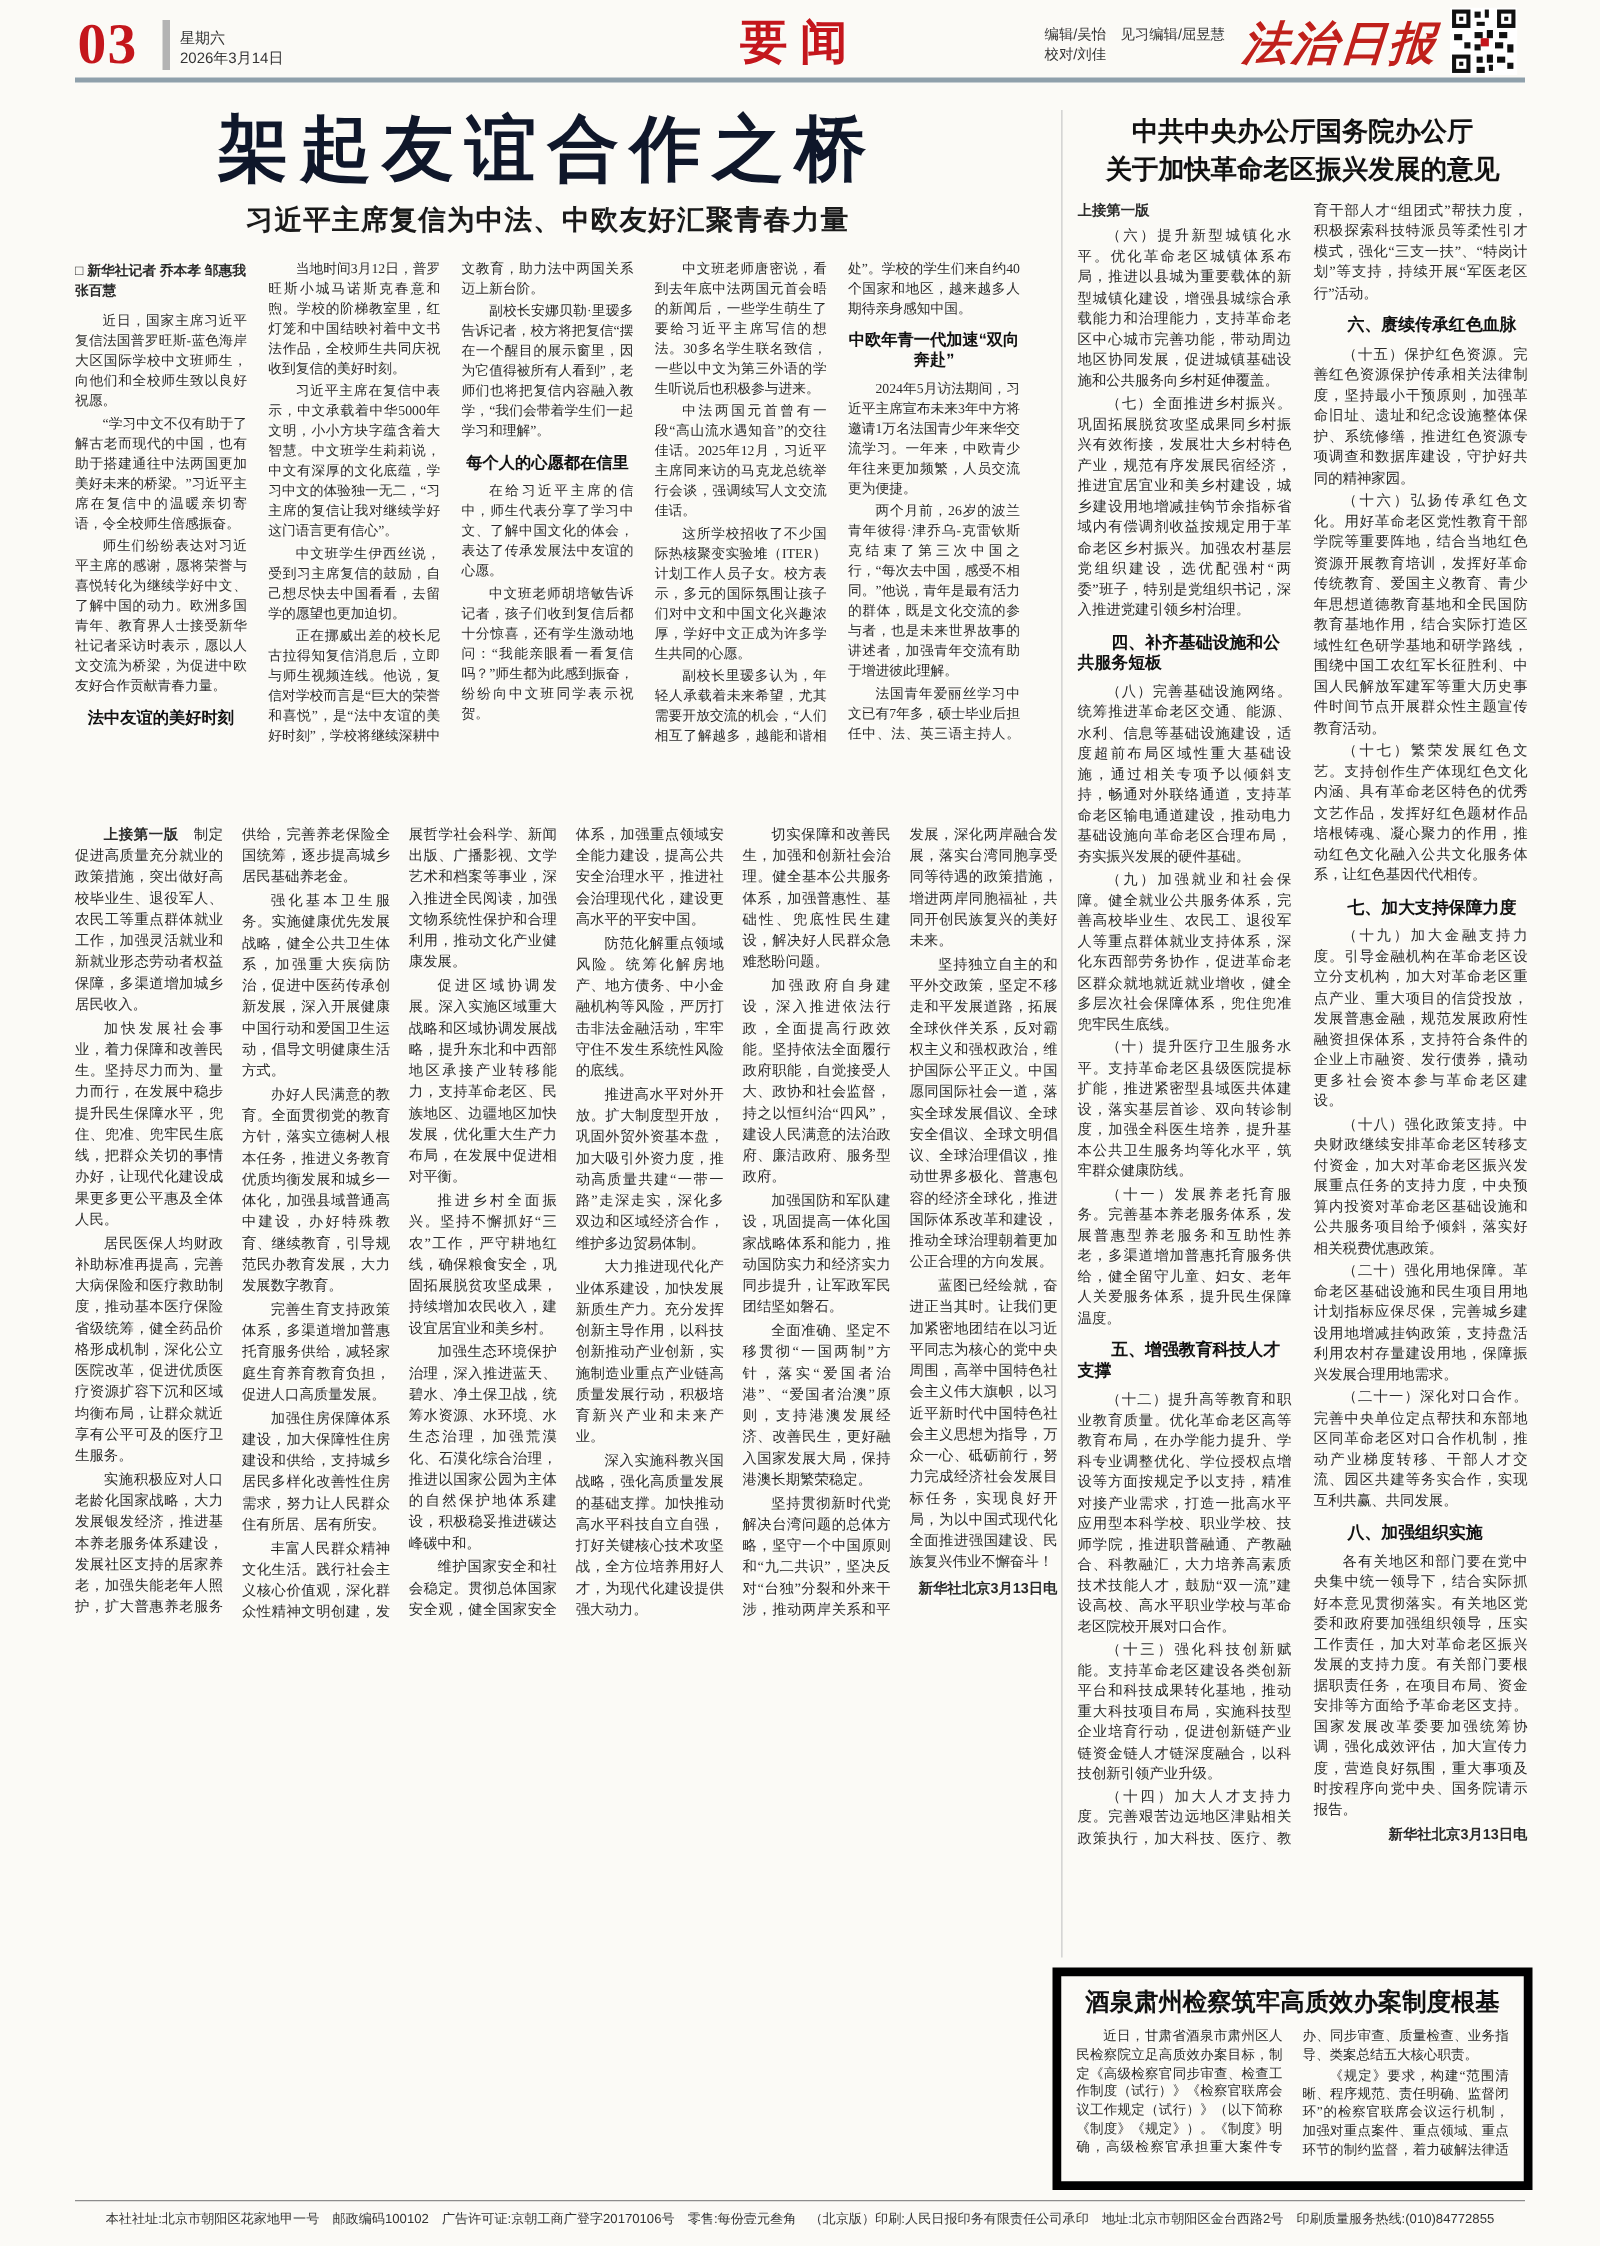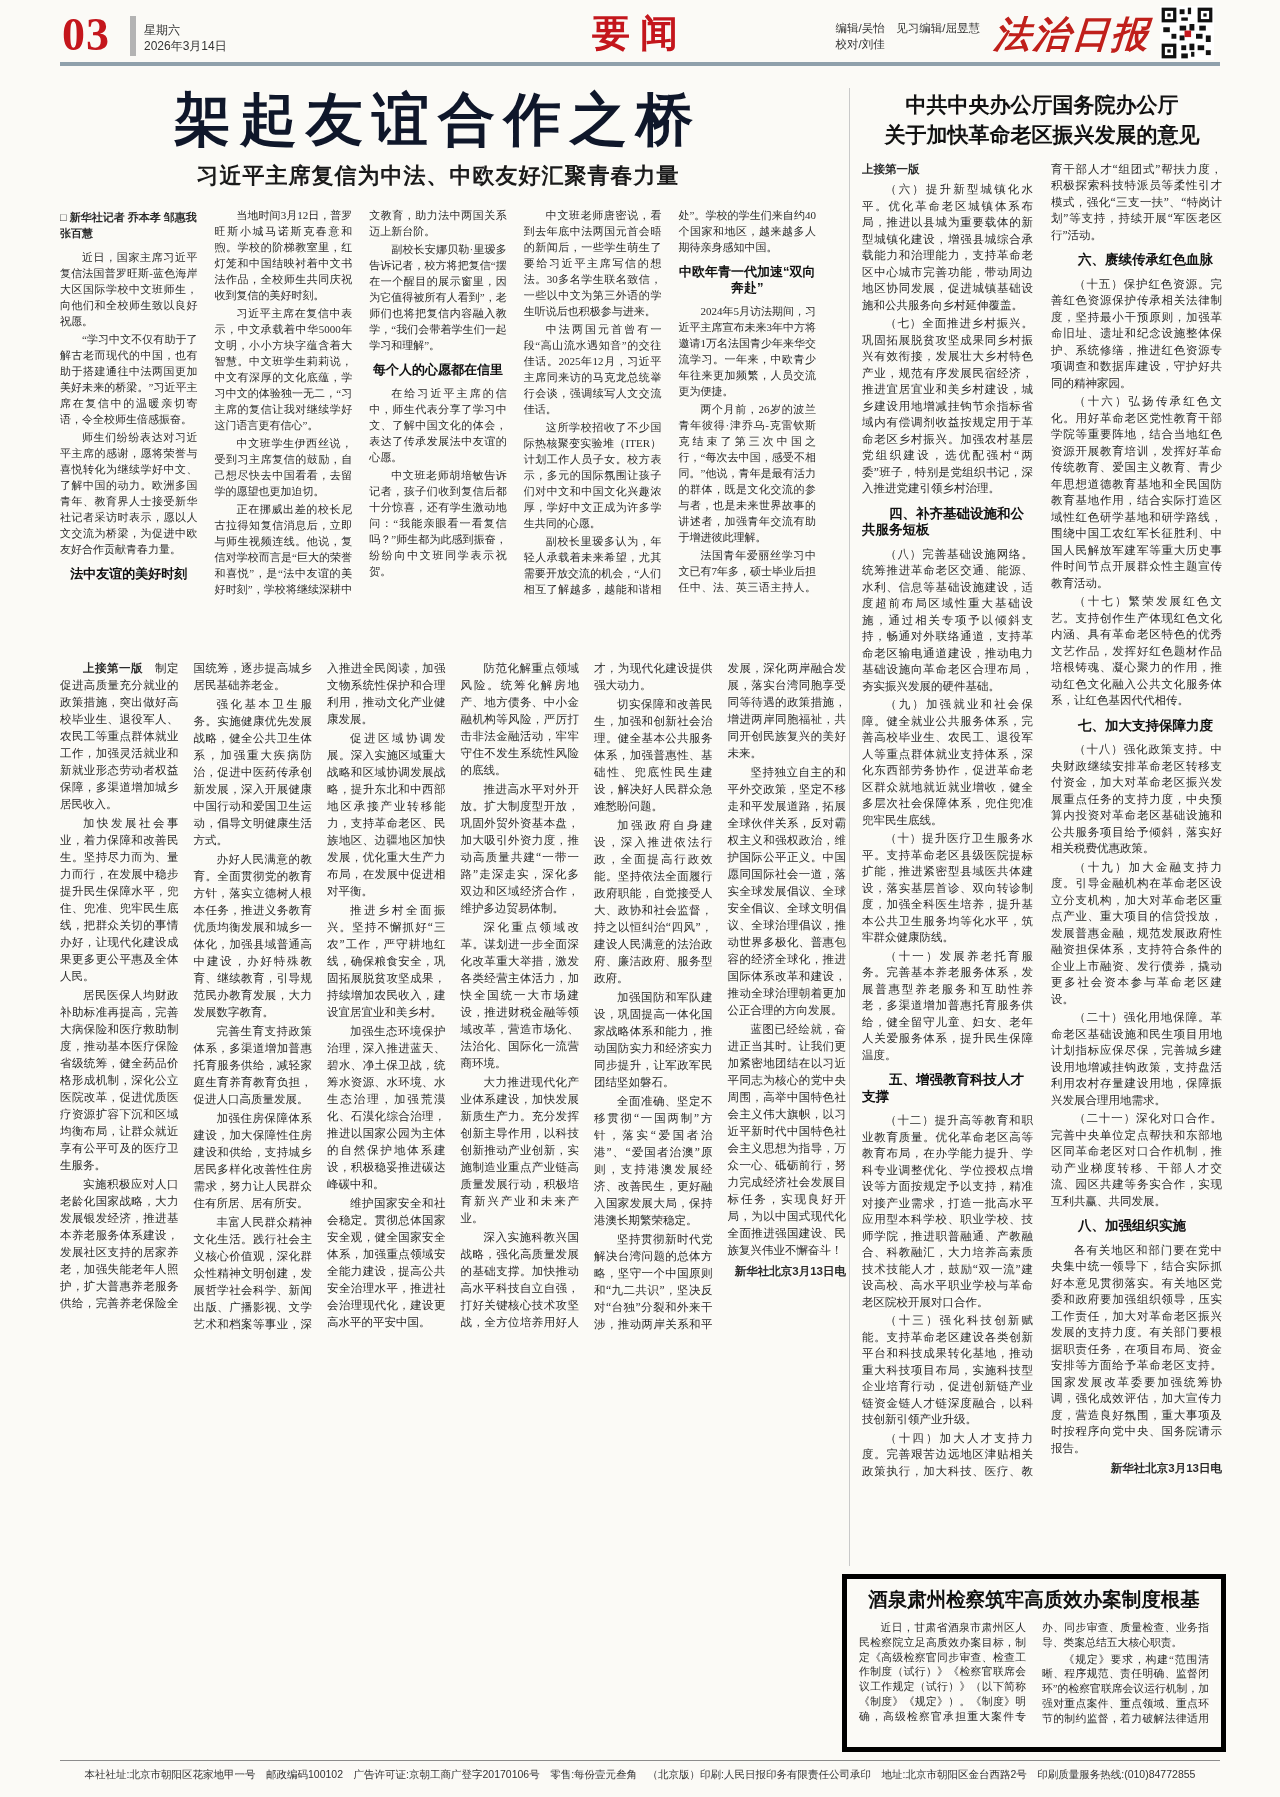--- a/index.html
+++ b/index.html
@@ -36,21 +36,21 @@
   .cont-cols{column-count:6;column-gap:15px;height:1092px;overflow:hidden;font-size:11.5px;line-height:17px;}
 
   
   .vrule{position:absolute;left:849px;top:88px;width:1px;height:1478px;background:#c9c9c9;}
   .opinion{position:absolute;left:862px;top:88px;width:360px;}
   .op-title{text-align:center;font-family:"Liberation Serif",serif;font-weight:bold;font-size:21px;line-height:1.45;color:#111;margin:2px 0 10px 0;}
   .op-cols{column-count:2;column-gap:18px;height:1382px;overflow:hidden;font-size:11.5px;line-height:16.5px;}
   .opinion .subhead{font-size:13.5px;text-align:left;text-indent:2em;}
 
   
-  .redbox{position:absolute;left:842px;top:1574px;width:384px;height:178px;border:5px solid #000000;background:#fbfaf6;box-sizing:border-box;padding:7px 12px 6px 12px;}
+  .redbox{position:absolute;left:842px;top:1574px;width:384px;height:178px;border:7px solid #000000;background:#fbfaf6;box-sizing:border-box;padding:7px 12px 6px 12px;}
   .rb-title{text-align:center;font-family:"Liberation Serif",serif;font-weight:bold;font-size:19.5px;color:#111;margin:0 0 7px 0;}
   .rb-cols{column-count:2;column-gap:16px;height:118px;overflow:hidden;font-size:10.8px;line-height:14.8px;}
 
   
   .footer{position:absolute;left:60px;top:1760px;width:1160px;border-top:1px solid #8c8c8c;padding-top:7px;text-align:center;font-size:10.5px;color:#333;font-family:"Liberation Sans",sans-serif;}
 </style>
 </head>
 <body>
 
 <div class="sheet">
@@ -145,21 +145,20 @@
         <p class="para">办好人民满意的教育。全面贯彻党的教育方针，落实立德树人根本任务，推进义务教育优质均衡发展和城乡一体化，加强县域普通高中建设，办好特殊教育、继续教育，引导规范民办教育发展，大力发展数字教育。</p>
         <p class="para">完善生育支持政策体系，多渠道增加普惠托育服务供给，减轻家庭生育养育教育负担，促进人口高质量发展。</p>
         <p class="para">加强住房保障体系建设，加大保障性住房建设和供给，支持城乡居民多样化改善性住房需求，努力让人民群众住有所居、居有所安。</p>
         <p class="para">丰富人民群众精神文化生活。践行社会主义核心价值观，深化群众性精神文明创建，发展哲学社会科学、新闻出版、广播影视、文学艺术和档案等事业，深入推进全民阅读，加强文物系统性保护和合理利用，推动文化产业健康发展。</p>
         <p class="para">促进区域协调发展。深入实施区域重大战略和区域协调发展战略，提升东北和中西部地区承接产业转移能力，支持革命老区、民族地区、边疆地区加快发展，优化重大生产力布局，在发展中促进相对平衡。</p>
         <p class="para">推进乡村全面振兴。坚持不懈抓好“三农”工作，严守耕地红线，确保粮食安全，巩固拓展脱贫攻坚成果，持续增加农民收入，建设宜居宜业和美乡村。</p>
         <p class="para">加强生态环境保护治理，深入推进蓝天、碧水、净土保卫战，统筹水资源、水环境、水生态治理，加强荒漠化、石漠化综合治理，推进以国家公园为主体的自然保护地体系建设，积极稳妥推进碳达峰碳中和。</p>
         <p class="para">维护国家安全和社会稳定。贯彻总体国家安全观，健全国家安全体系，加强重点领域安全能力建设，提高公共安全治理水平，推进社会治理现代化，建设更高水平的平安中国。</p>
         <p class="para">防范化解重点领域风险。统筹化解房地产、地方债务、中小金融机构等风险，严厉打击非法金融活动，牢牢守住不发生系统性风险的底线。</p>
         <p class="para">推进高水平对外开放。扩大制度型开放，巩固外贸外资基本盘，加大吸引外资力度，推动高质量共建“一带一路”走深走实，深化多双边和区域经济合作，维护多边贸易体制。</p>
-        <p class="para">深化重点领域改革。谋划进一步全面深化改革重大举措，激发各类经营主体活力，加快全国统一大市场建设，推进财税金融等领域改革，营造市场化、法治化、国际化一流营商环境。</p>
         <p class="para">大力推进现代化产业体系建设，加快发展新质生产力。充分发挥创新主导作用，以科技创新推动产业创新，实施制造业重点产业链高质量发展行动，积极培育新兴产业和未来产业。</p>
         <p class="para">深入实施科教兴国战略，强化高质量发展的基础支撑。加快推动高水平科技自立自强，打好关键核心技术攻坚战，全方位培养用好人才，为现代化建设提供强大动力。</p>
         <p class="para">切实保障和改善民生，加强和创新社会治理。健全基本公共服务体系，加强普惠性、基础性、兜底性民生建设，解决好人民群众急难愁盼问题。</p>
         <p class="para">加强政府自身建设，深入推进依法行政，全面提高行政效能。坚持依法全面履行政府职能，自觉接受人大、政协和社会监督，持之以恒纠治“四风”，建设人民满意的法治政府、廉洁政府、服务型政府。</p>
         <p class="para">加强国防和军队建设，巩固提高一体化国家战略体系和能力，推动国防实力和经济实力同步提升，让军政军民团结坚如磐石。</p>
         <p class="para">全面准确、坚定不移贯彻“一国两制”方针，落实“爱国者治港”、“爱国者治澳”原则，支持港澳发展经济、改善民生，更好融入国家发展大局，保持港澳长期繁荣稳定。</p>
         <p class="para">坚持贯彻新时代党解决台湾问题的总体方略，坚守一个中国原则和“九二共识”，坚决反对“台独”分裂和外来干涉，推动两岸关系和平发展，深化两岸融合发展，落实台湾同胞享受同等待遇的政策措施，增进两岸同胞福祉，共同开创民族复兴的美好未来。</p>
         <p class="para">坚持独立自主的和平外交政策，坚定不移走和平发展道路，拓展全球伙伴关系，反对霸权主义和强权政治，维护国际公平正义。中国愿同国际社会一道，落实全球发展倡议、全球安全倡议、全球文明倡议、全球治理倡议，推动世界多极化、普惠包容的经济全球化，推进国际体系改革和建设，推动全球治理朝着更加公正合理的方向发展。</p>
         <p class="para">蓝图已经绘就，奋进正当其时。让我们更加紧密地团结在以习近平同志为核心的党中央周围，高举中国特色社会主义伟大旗帜，以习近平新时代中国特色社会主义思想为指导，万众一心、砥砺前行，努力完成经济社会发展目标任务，实现良好开局，为以中国式现代化全面推进强国建设、民族复兴伟业不懈奋斗！</p>
         <p class="signoff">新华社北京3月13日电</p>
@@ -184,22 +183,22 @@
         <p class="para">（十一）发展养老托育服务。完善基本养老服务体系，发展普惠型养老服务和互助性养老，多渠道增加普惠托育服务供给，健全留守儿童、妇女、老年人关爱服务体系，提升民生保障温度。</p>
         <h4 class="subhead">五、增强教育科技人才支撑</h4>
         <p class="para">（十二）提升高等教育和职业教育质量。优化革命老区高等教育布局，在办学能力提升、学科专业调整优化、学位授权点增设等方面按规定予以支持，精准对接产业需求，打造一批高水平应用型本科学校、职业学校、技师学院，推进职普融通、产教融合、科教融汇，大力培养高素质技术技能人才，鼓励“双一流”建设高校、高水平职业学校与革命老区院校开展对口合作。</p>
         <p class="para">（十三）强化科技创新赋能。支持革命老区建设各类创新平台和科技成果转化基地，推动重大科技项目布局，实施科技型企业培育行动，促进创新链产业链资金链人才链深度融合，以科技创新引领产业升级。</p>
         <p class="para">（十四）加大人才支持力度。完善艰苦边远地区津贴相关政策执行，加大科技、医疗、教育干部人才“组团式”帮扶力度，积极探索科技特派员等柔性引才模式，强化“三支一扶”、“特岗计划”等支持，持续开展“军医老区行”活动。</p>
         <h4 class="subhead">六、赓续传承红色血脉</h4>
         <p class="para">（十五）保护红色资源。完善红色资源保护传承相关法律制度，坚持最小干预原则，加强革命旧址、遗址和纪念设施整体保护、系统修缮，推进红色资源专项调查和数据库建设，守护好共同的精神家园。</p>
         <p class="para">（十六）弘扬传承红色文化。用好革命老区党性教育干部学院等重要阵地，结合当地红色资源开展教育培训，发挥好革命传统教育、爱国主义教育、青少年思想道德教育基地和全民国防教育基地作用，结合实际打造区域性红色研学基地和研学路线，围绕中国工农红军长征胜利、中国人民解放军建军等重大历史事件时间节点开展群众性主题宣传教育活动。</p>
         <p class="para">（十七）繁荣发展红色文艺。支持创作生产体现红色文化内涵、具有革命老区特色的优秀文艺作品，发挥好红色题材作品培根铸魂、凝心聚力的作用，推动红色文化融入公共文化服务体系，让红色基因代代相传。</p>
         <h4 class="subhead">七、加大支持保障力度</h4>
+        <p class="para">（十九）加大金融支持力度。引导金融机构在革命老区设立分支机构，加大对革命老区重点产业、重大项目的信贷投放，发展普惠金融，规范发展政府性融资担保体系，支持符合条件的企业上市融资、发行债券，撬动更多社会资本参与革命老区建设。</p>
         <p class="para">（十八）强化政策支持。中央财政继续安排革命老区转移支付资金，加大对革命老区振兴发展重点任务的支持力度，中央预算内投资对革命老区基础设施和公共服务项目给予倾斜，落实好相关税费优惠政策。</p>
-        <p class="para">（十九）加大金融支持力度。引导金融机构在革命老区设立分支机构，加大对革命老区重点产业、重大项目的信贷投放，发展普惠金融，规范发展政府性融资担保体系，支持符合条件的企业上市融资、发行债券，撬动更多社会资本参与革命老区建设。</p>
         <p class="para">（二十）强化用地保障。革命老区基础设施和民生项目用地计划指标应保尽保，完善城乡建设用地增减挂钩政策，支持盘活利用农村存量建设用地，保障振兴发展合理用地需求。</p>
         <p class="para">（二十一）深化对口合作。完善中央单位定点帮扶和东部地区同革命老区对口合作机制，推动产业梯度转移、干部人才交流、园区共建等务实合作，实现互利共赢、共同发展。</p>
         <h4 class="subhead">八、加强组织实施</h4>
         <p class="para">各有关地区和部门要在党中央集中统一领导下，结合实际抓好本意见贯彻落实。有关地区党委和政府要加强组织领导，压实工作责任，加大对革命老区振兴发展的支持力度。有关部门要根据职责任务，在项目布局、资金安排等方面给予革命老区支持。国家发展改革委要加强统筹协调，强化成效评估，加大宣传力度，营造良好氛围，重大事项及时按程序向党中央、国务院请示报告。</p>
         <p class="signoff">新华社北京3月13日电</p>
       </div>
   </div>
 
   <div class="redbox">
     <h3 class="rb-title">酒泉肃州检察筑牢高质效办案制度根基</h3>

